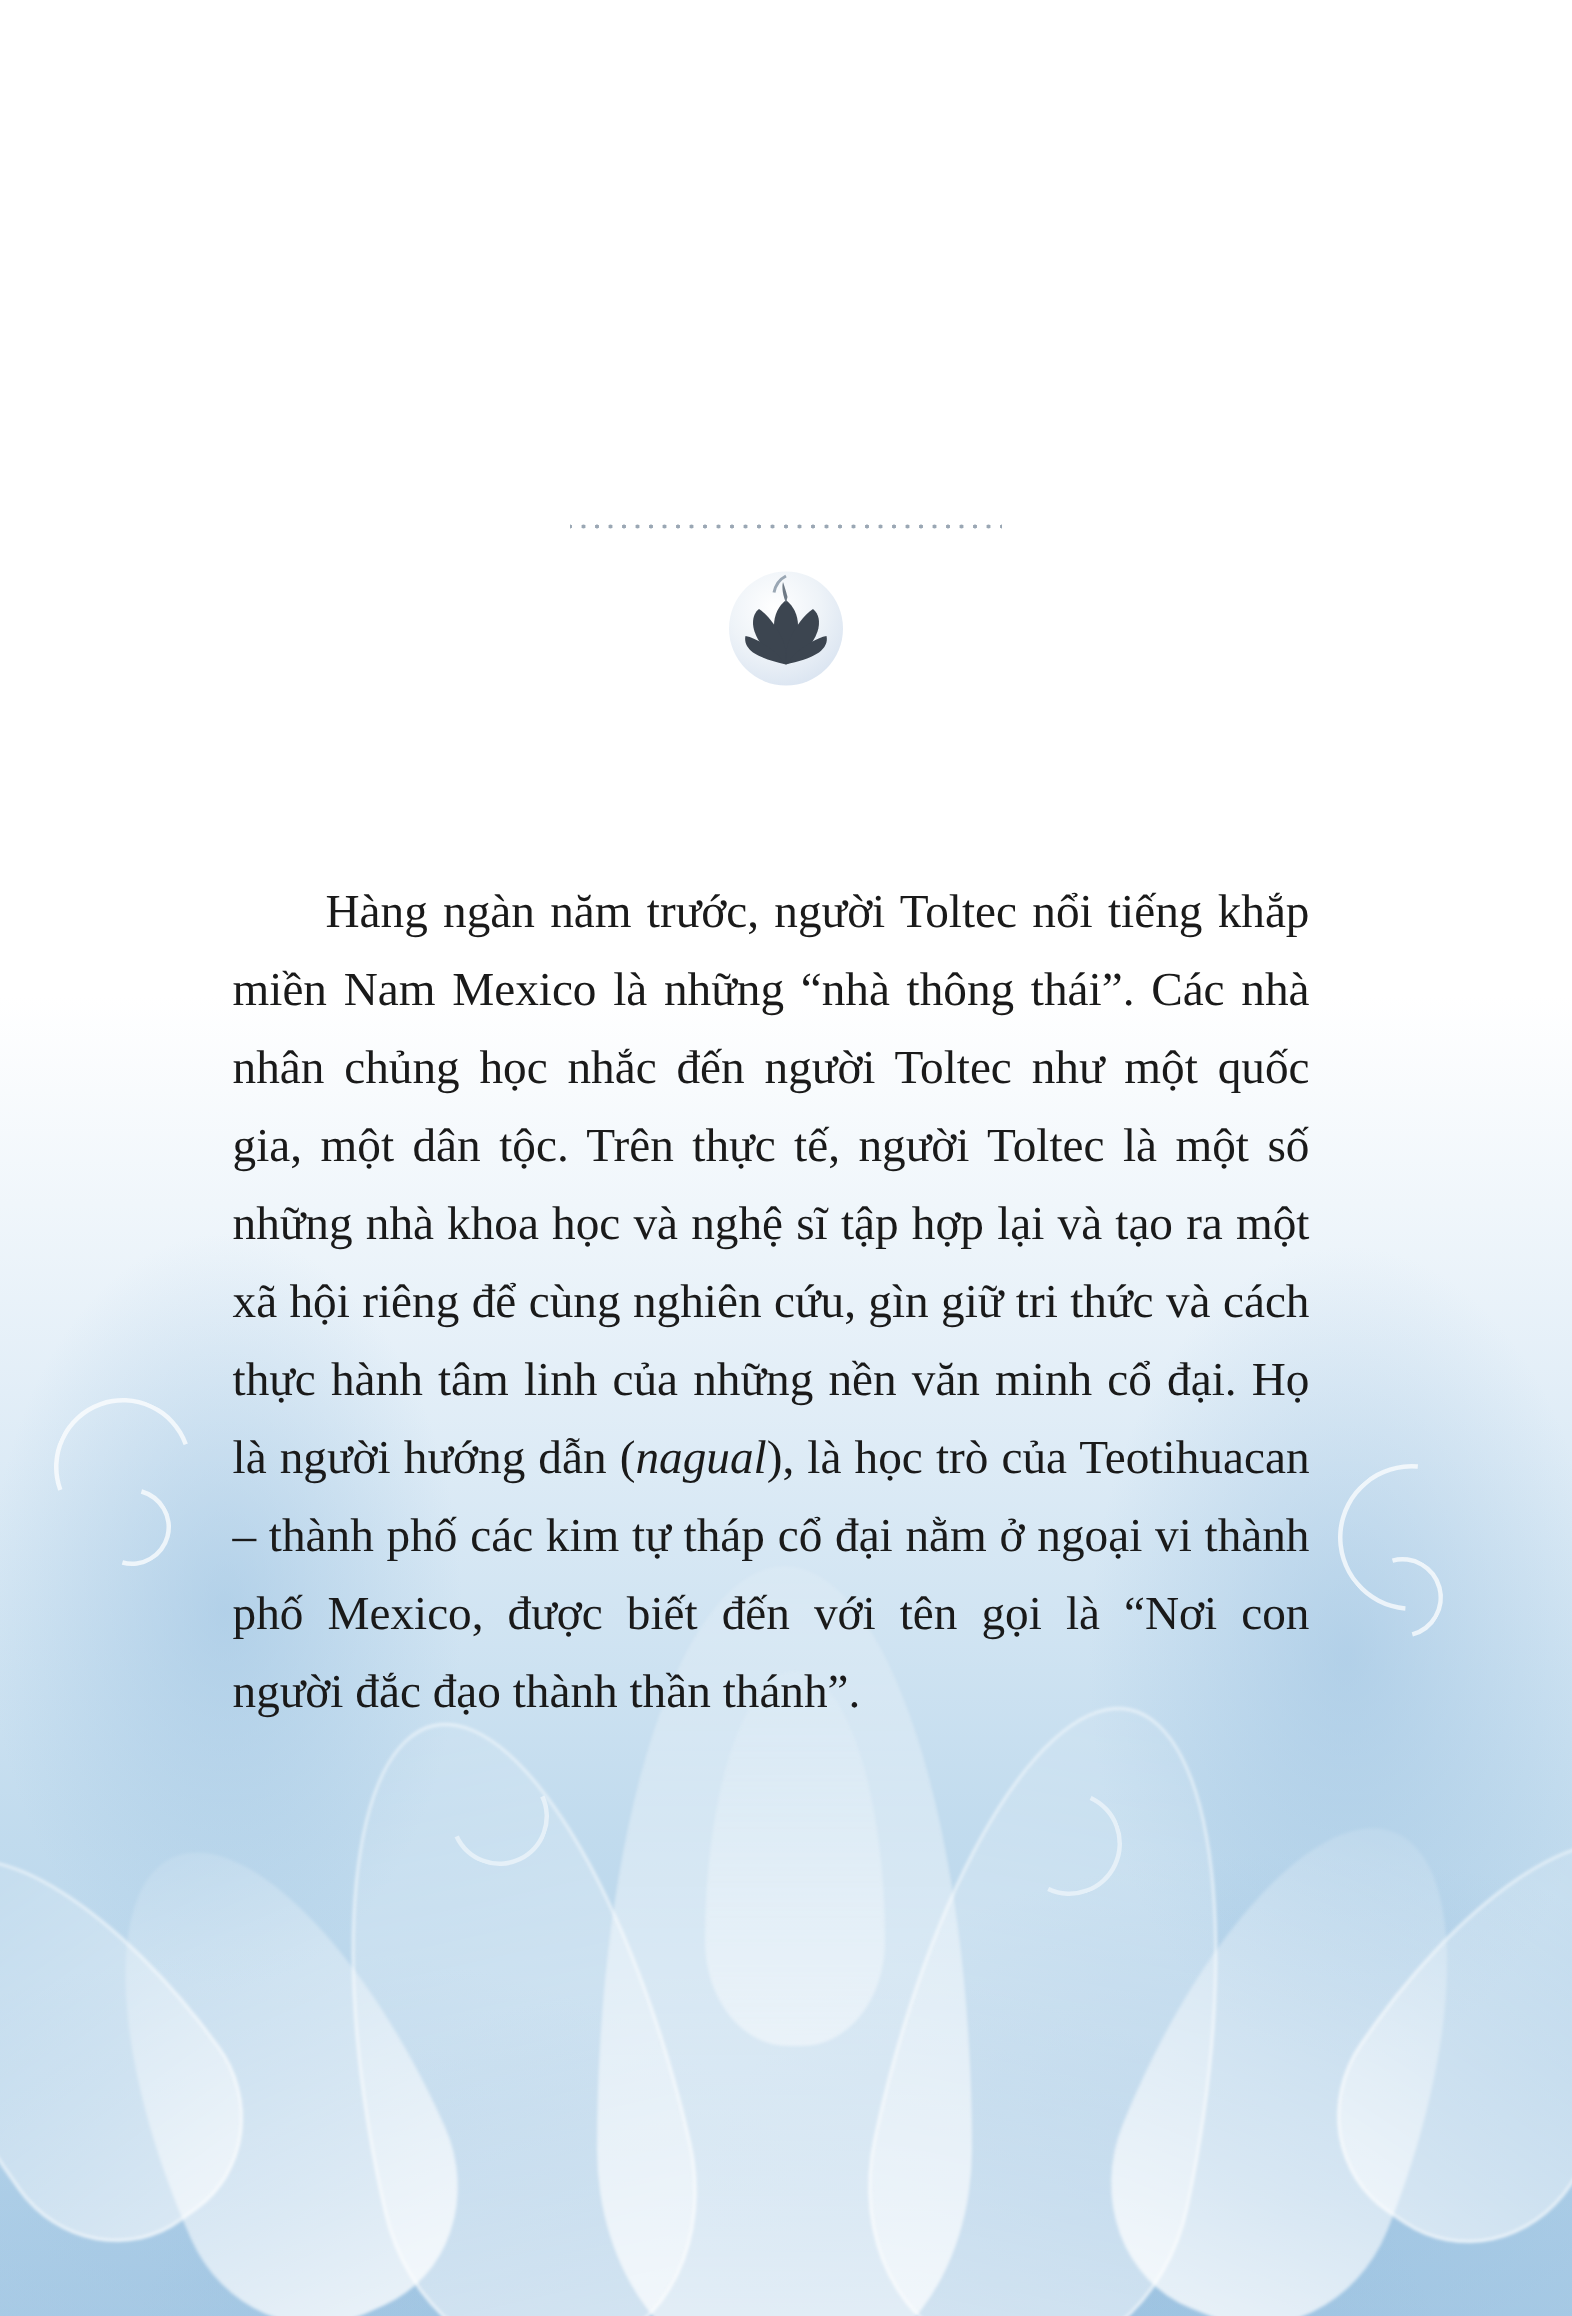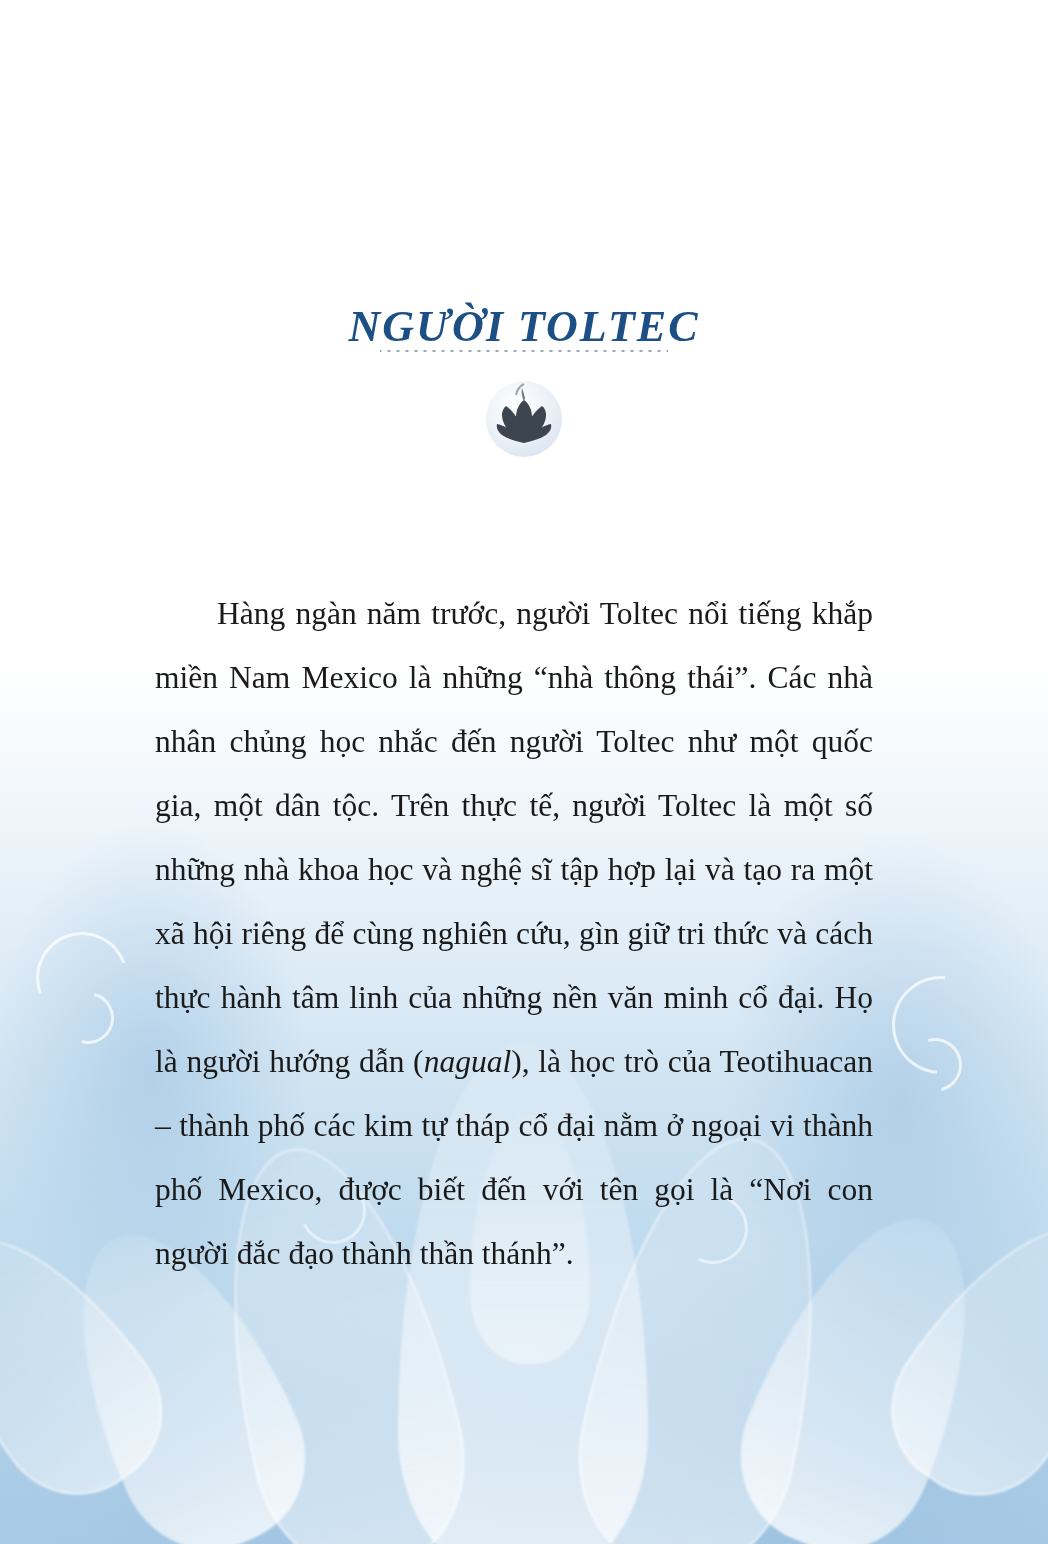--- a/index.html
+++ b/index.html
@@ -125,21 +125,21 @@
   }
   .emblem svg { display: block; }
 
   .body-text {
     position: absolute;
     top: 550px;
     left: 155px;
     width: 718px;
     font-family: "Liberation Serif", serif;
     font-size: 31.5px;
-    line-height: 64px;
+    line-height: 52px;
     color: #1a1a1a;
     text-align: justify;
     text-justify: inter-word;
     text-indent: 62px;
     hyphens: none;
   }
   .body-text em {
     font-style: italic;
   }
 </style>
@@ -163,21 +163,20 @@
 
   <div class="swirl" style="left:36px; bottom:520px; width:86px; height:86px; transform:rotate(25deg);"></div>
   <div class="swirl" style="left:62px; bottom:500px; width:46px; height:46px; transform:rotate(150deg);"></div>
   <div class="swirl" style="right:58px; bottom:470px; width:92px; height:92px; transform:rotate(-40deg);"></div>
   <div class="swirl" style="right:86px; bottom:452px; width:48px; height:48px; transform:rotate(120deg);"></div>
   <div class="swirl" style="left:300px; bottom:300px; width:60px; height:60px; transform:rotate(200deg); opacity:0.7;"></div>
   <div class="swirl" style="right:300px; bottom:280px; width:64px; height:64px; transform:rotate(-200deg); opacity:0.7;"></div>
 
   <div class="content">
 
-    <h1 class="chapter-title">NGƯỜI TOLTEC</h1>
 
     <div class="title-rule"></div>
 
     <div class="emblem">
       <svg width="76" height="76" viewBox="0 0 76 76" aria-hidden="true">
         <defs>
           <clipPath id="circ">
               <circle cx="38" cy="38" r="38"></circle>
             </clipPath>
         </defs>

